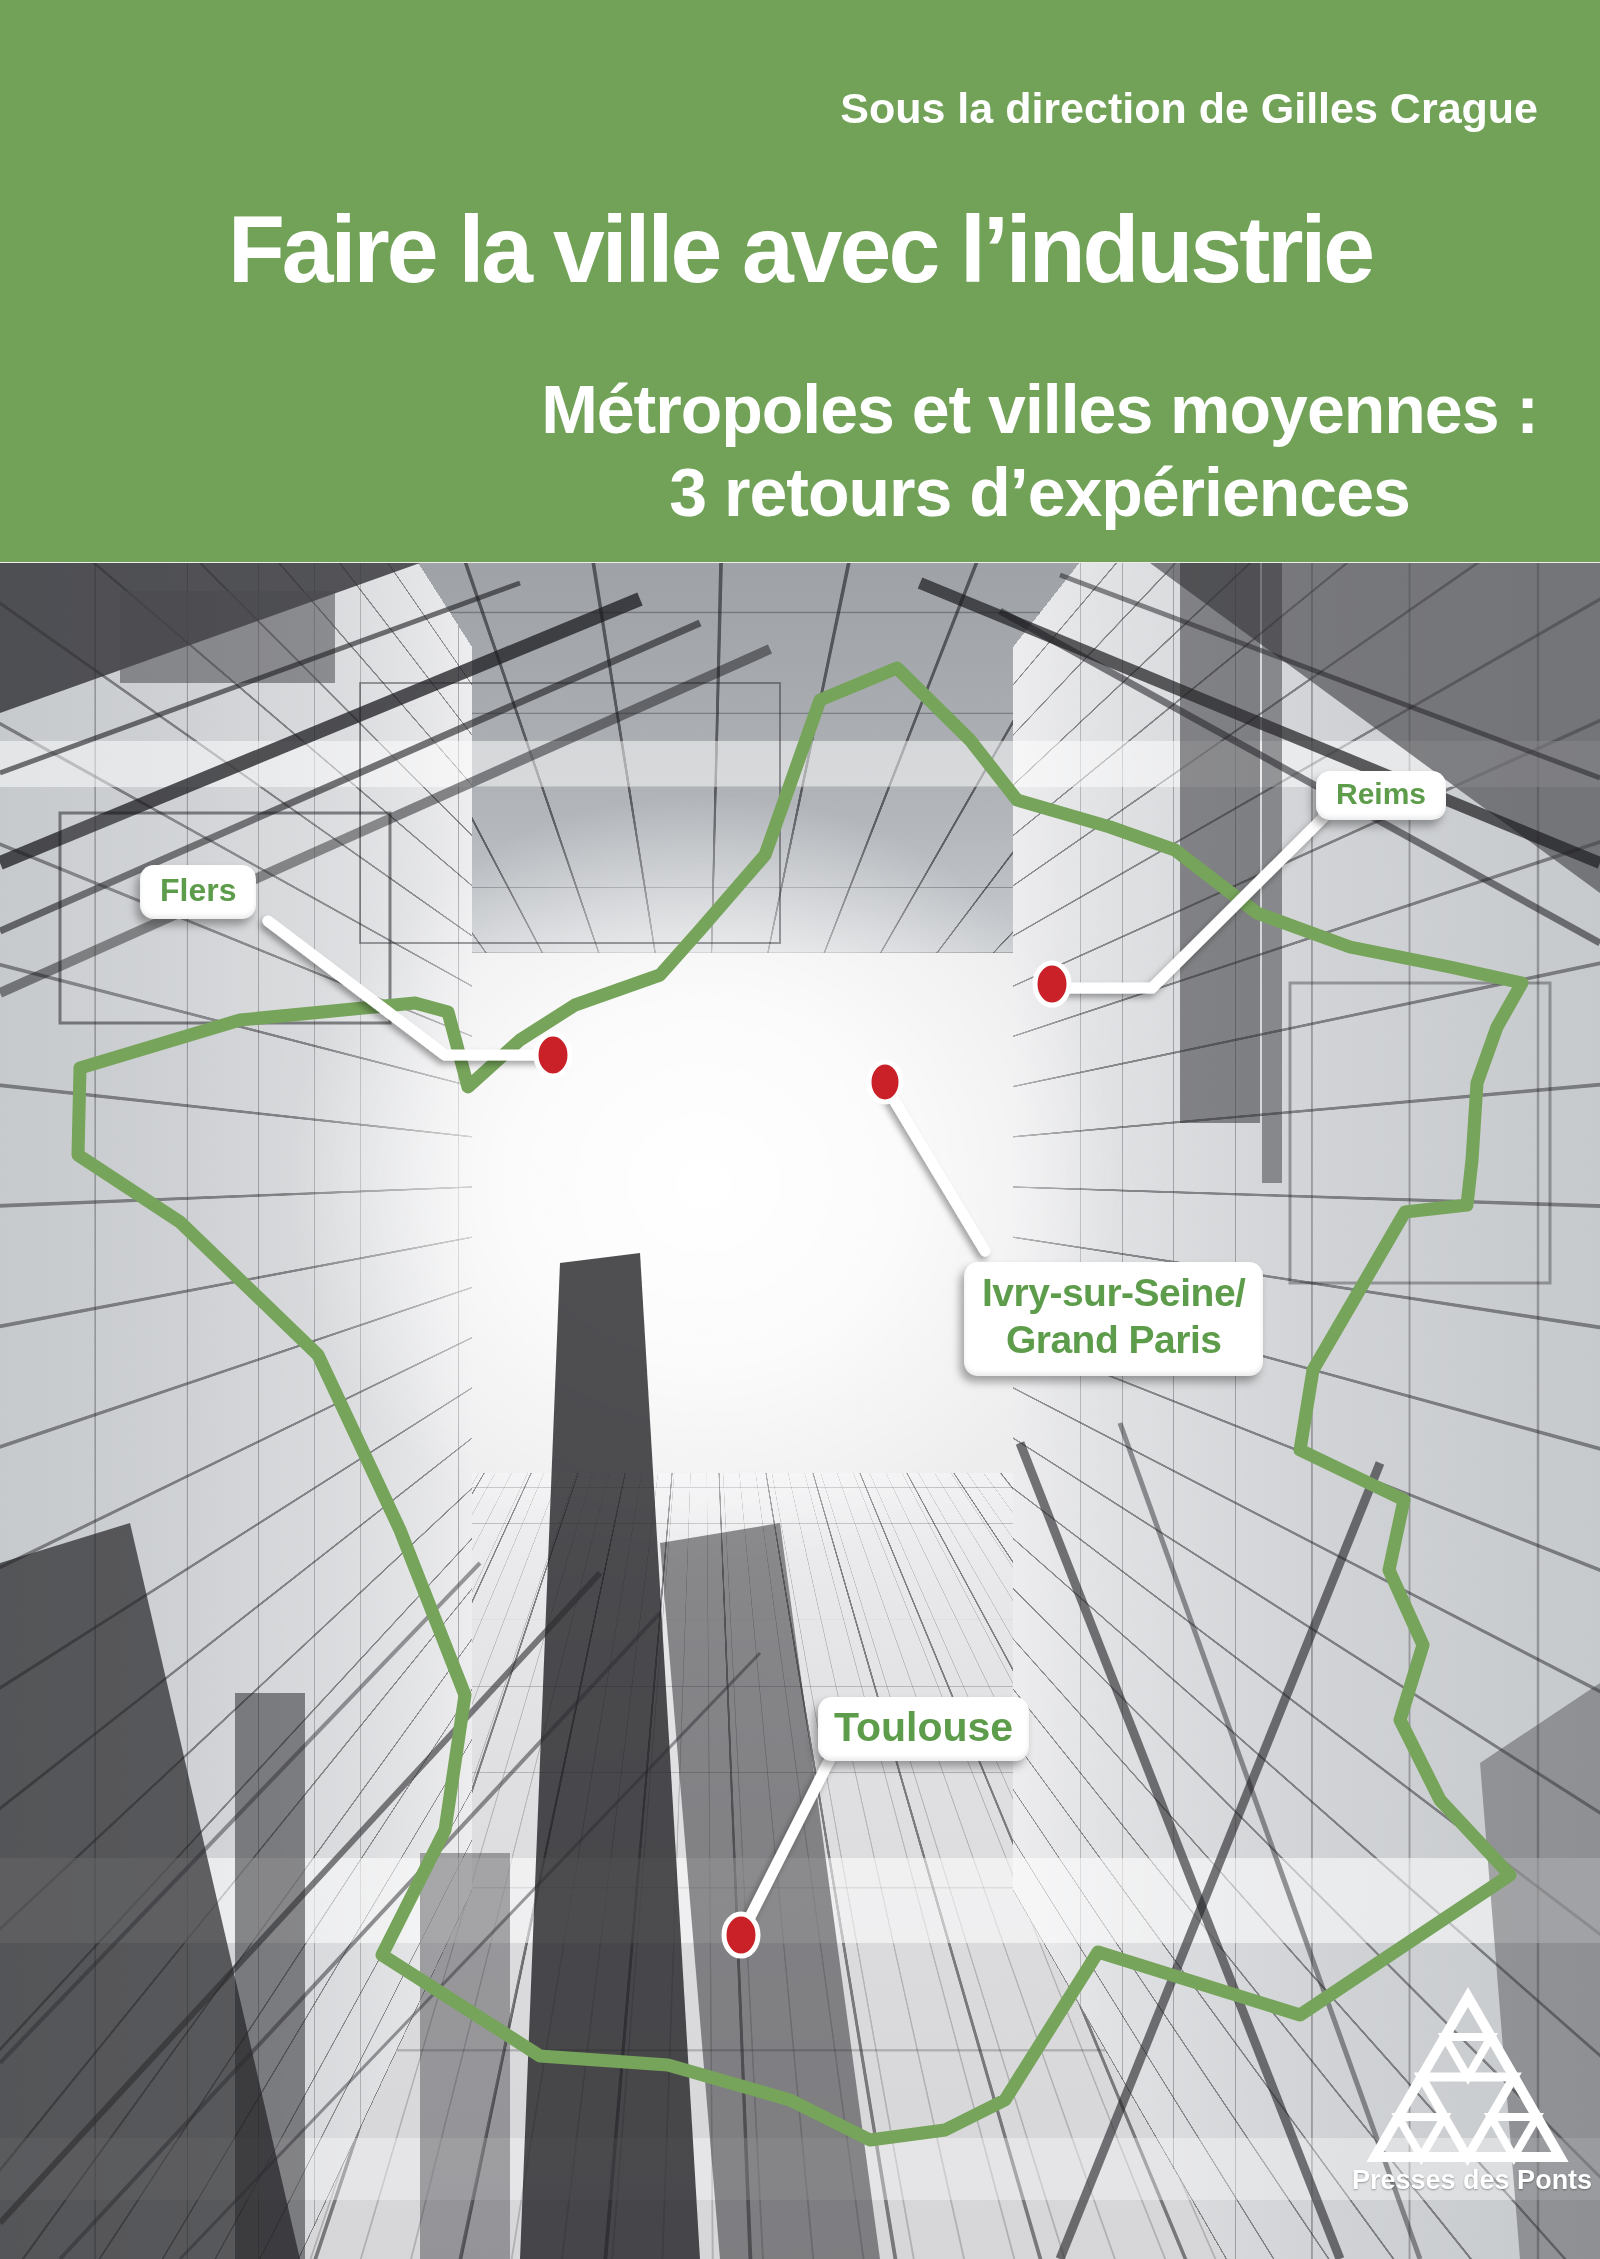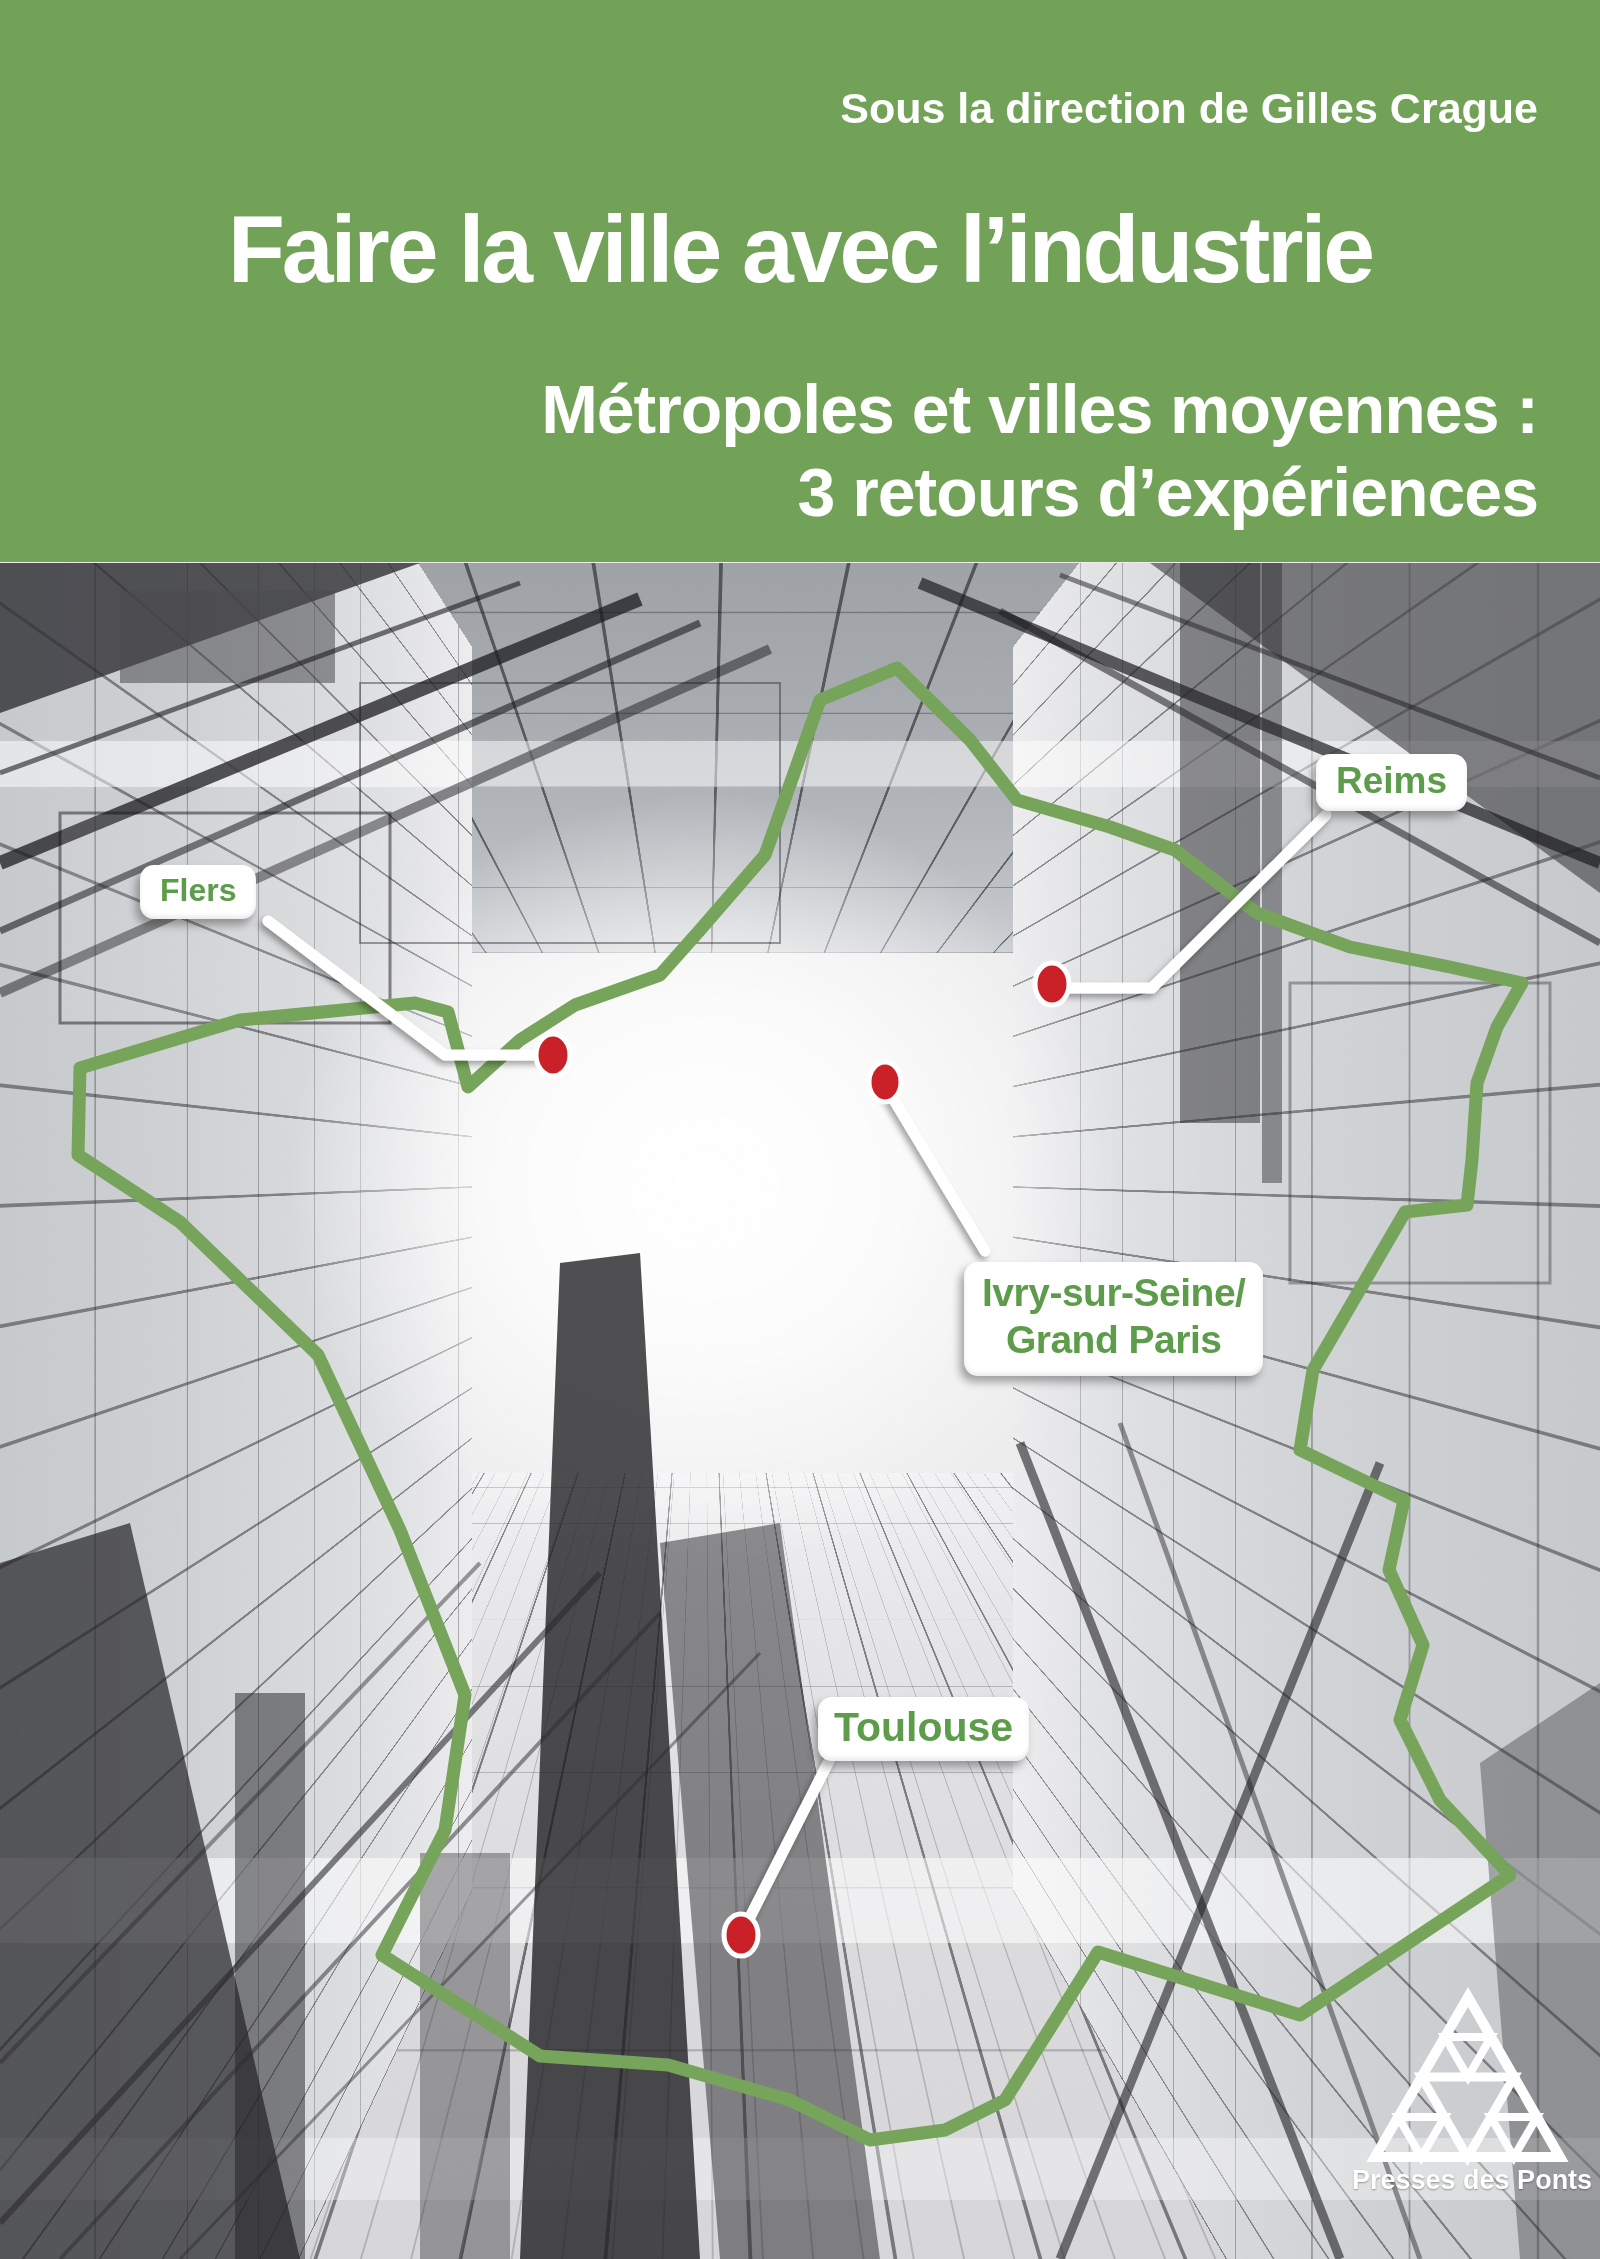--- a/index.html
+++ b/index.html
@@ -13,21 +13,21 @@
   .byline{
     position:absolute;top:84px;right:62px;
     color:#fff;font-size:43px;font-weight:700;letter-spacing:0px;white-space:nowrap;
   }
   .title{
     position:absolute;top:196px;left:0;width:1600px;text-align:center;
     color:#fff;font-size:94px;font-weight:700;letter-spacing:-3px;white-space:nowrap;
     transform:scaleX(0.99);
   }
   .subtitle{
-    position:absolute;top:368px;right:62px;text-align:right;
+    position:absolute;top:368px;right:62px;text-align:center;
     color:#fff;font-size:68px;font-weight:700;letter-spacing:-1px;line-height:1.22;white-space:nowrap;
   }
   
   .art{position:absolute;left:0;top:563px;width:1600px;height:1696px;overflow:hidden;background:#ededee;}
   .scene{position:absolute;inset:0;perspective:1000px;perspective-origin:44% 36%;}
   .plane{position:absolute;}
   .floor{
     left:-900px;right:-900px;bottom:-40px;height:2200px;
     transform-origin:50% 100%;transform:rotateX(85.6deg);
     background:
@@ -65,21 +65,21 @@
     background:radial-gradient(closest-side,rgba(255,255,255,.98),rgba(255,255,255,.78) 45%,rgba(255,255,255,0));
   }
   .decor{position:absolute;left:0;top:0;}
   
   .map-label{
     position:absolute;background:#fff;border-radius:14px;
     box-shadow:-4px 6px 9px rgba(40,40,40,.40), inset 0 -3px 4px rgba(0,0,0,.08);
     color:#5d9c4a;font-weight:700;text-align:center;white-space:nowrap;
   }
   .lbl-flers   {left:140px; top:302px;  font-size:32px;padding:7px 20px 10px;}
-  .lbl-reims   {left:1316px;top:191px;  font-size:37px;padding:6px 20px 9px;}
+  .lbl-reims   {left:1316px;top:208px;  font-size:30px;padding:6px 20px 9px;}
   .lbl-ivry    {left:964px; top:672px;  font-size:39px;padding:8px 18px 12px;line-height:1.2;letter-spacing:-0.5px;margin-top:27px;}
   .lbl-toulouse{left:818px; top:1134px; font-size:41px;padding:7px 16px 10px;}
   .publisher-name{
     position:absolute;left:1352px;top:1602px;width:232px;text-align:left;
     color:#fff;font-size:27px;font-weight:700;white-space:nowrap;
     text-shadow:0 1px 2px rgba(0,0,0,.35);
   }
 </style>
 </head>
 <body>

